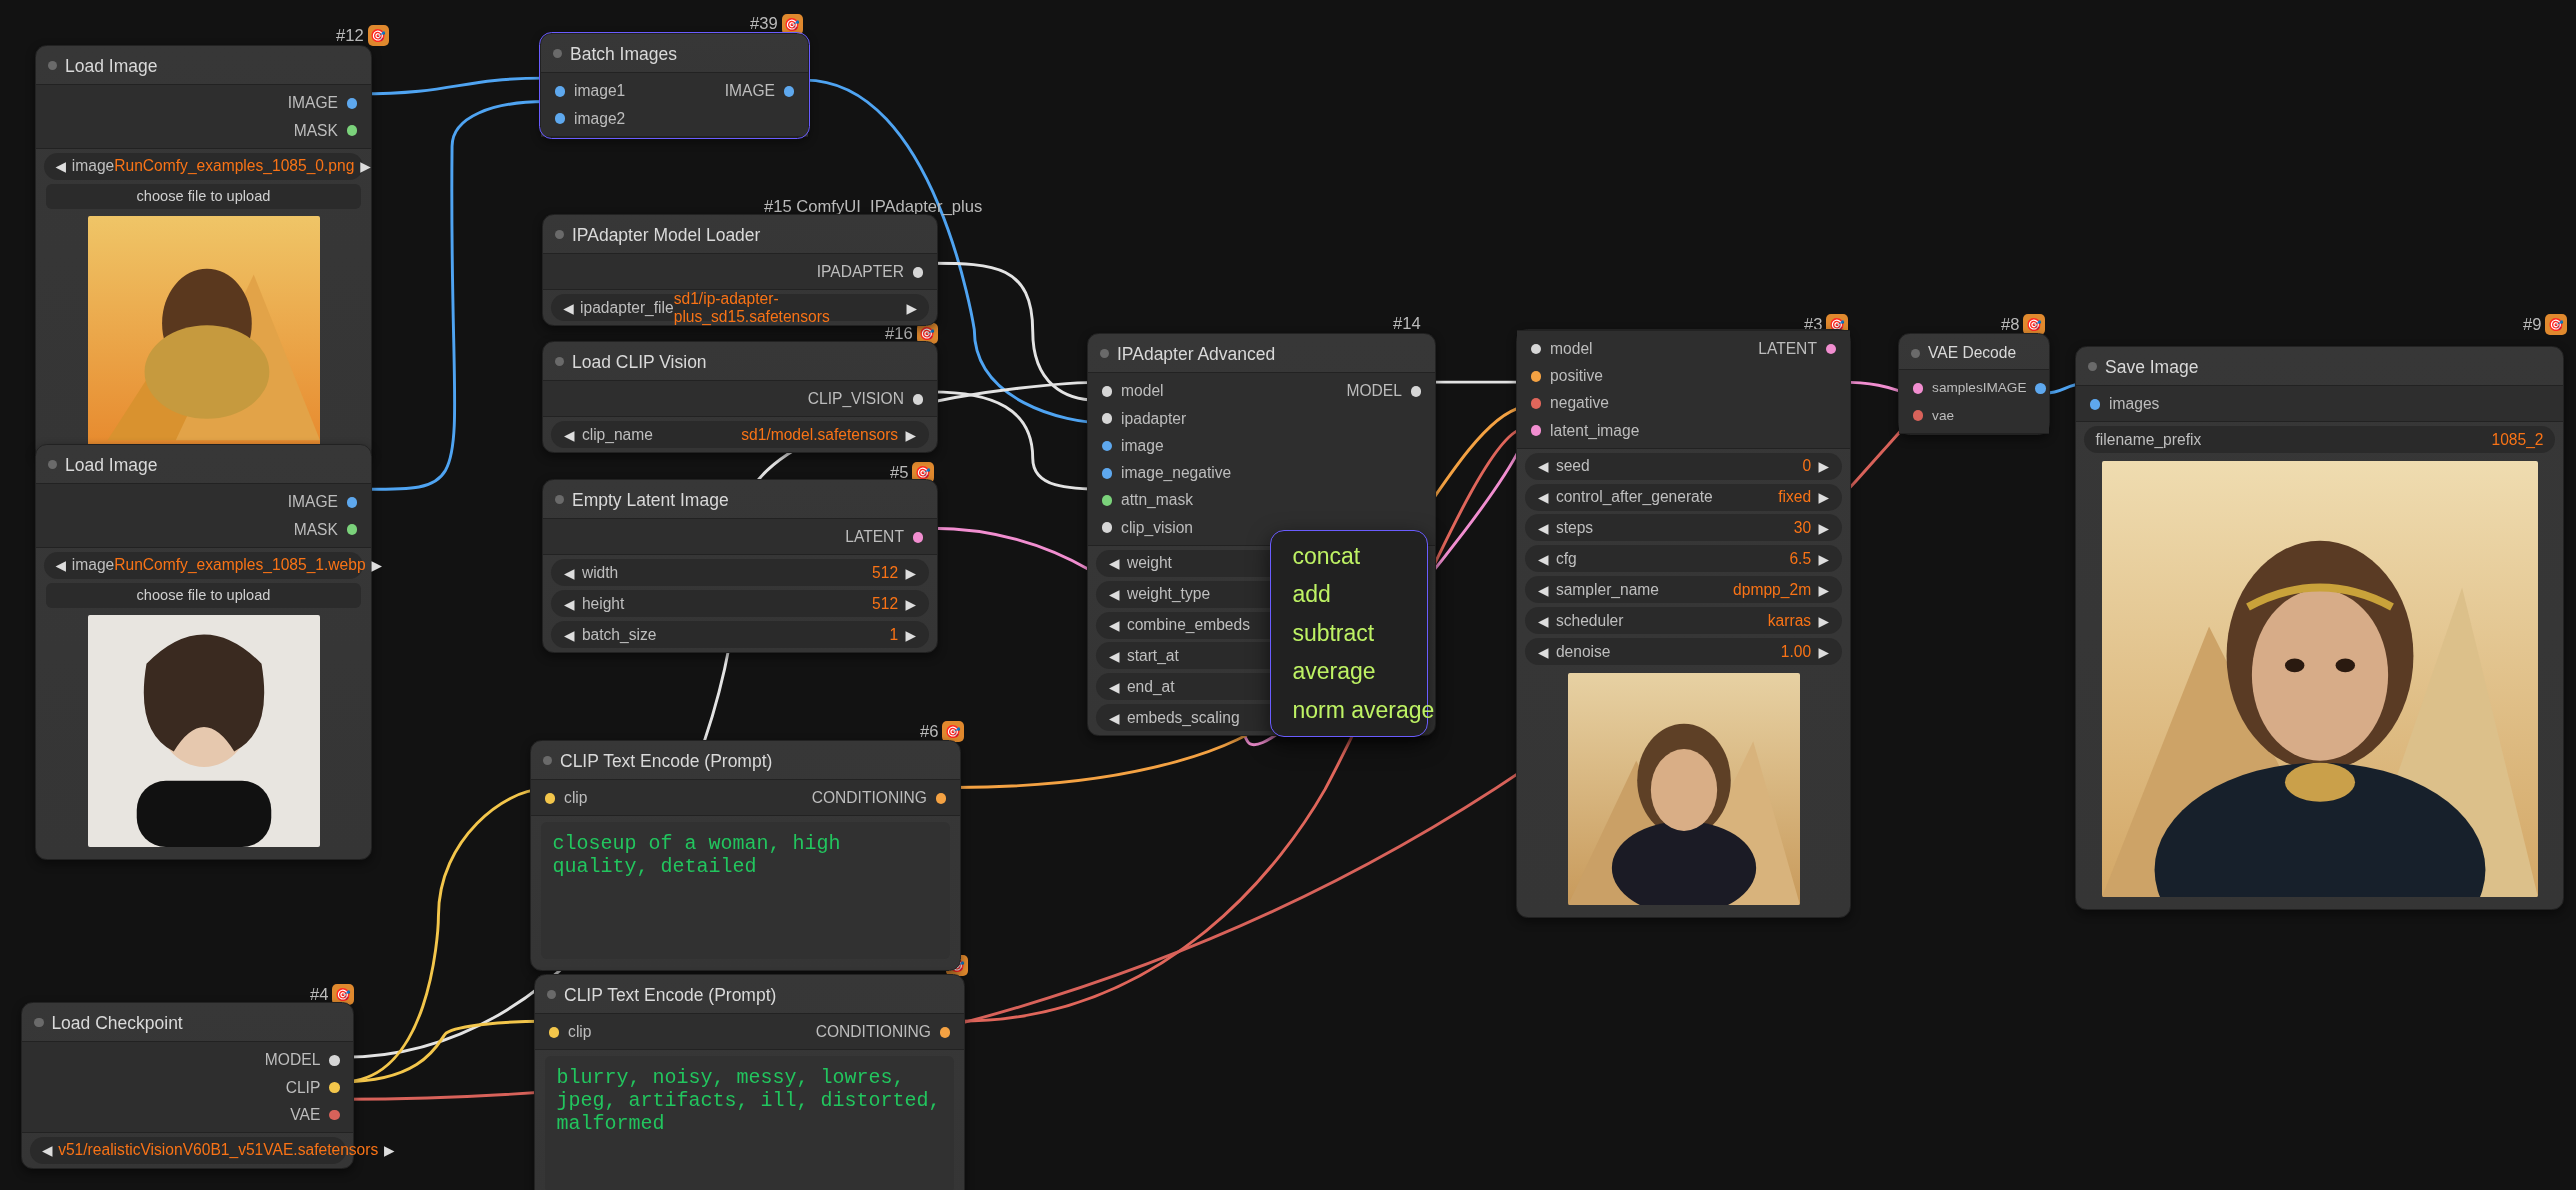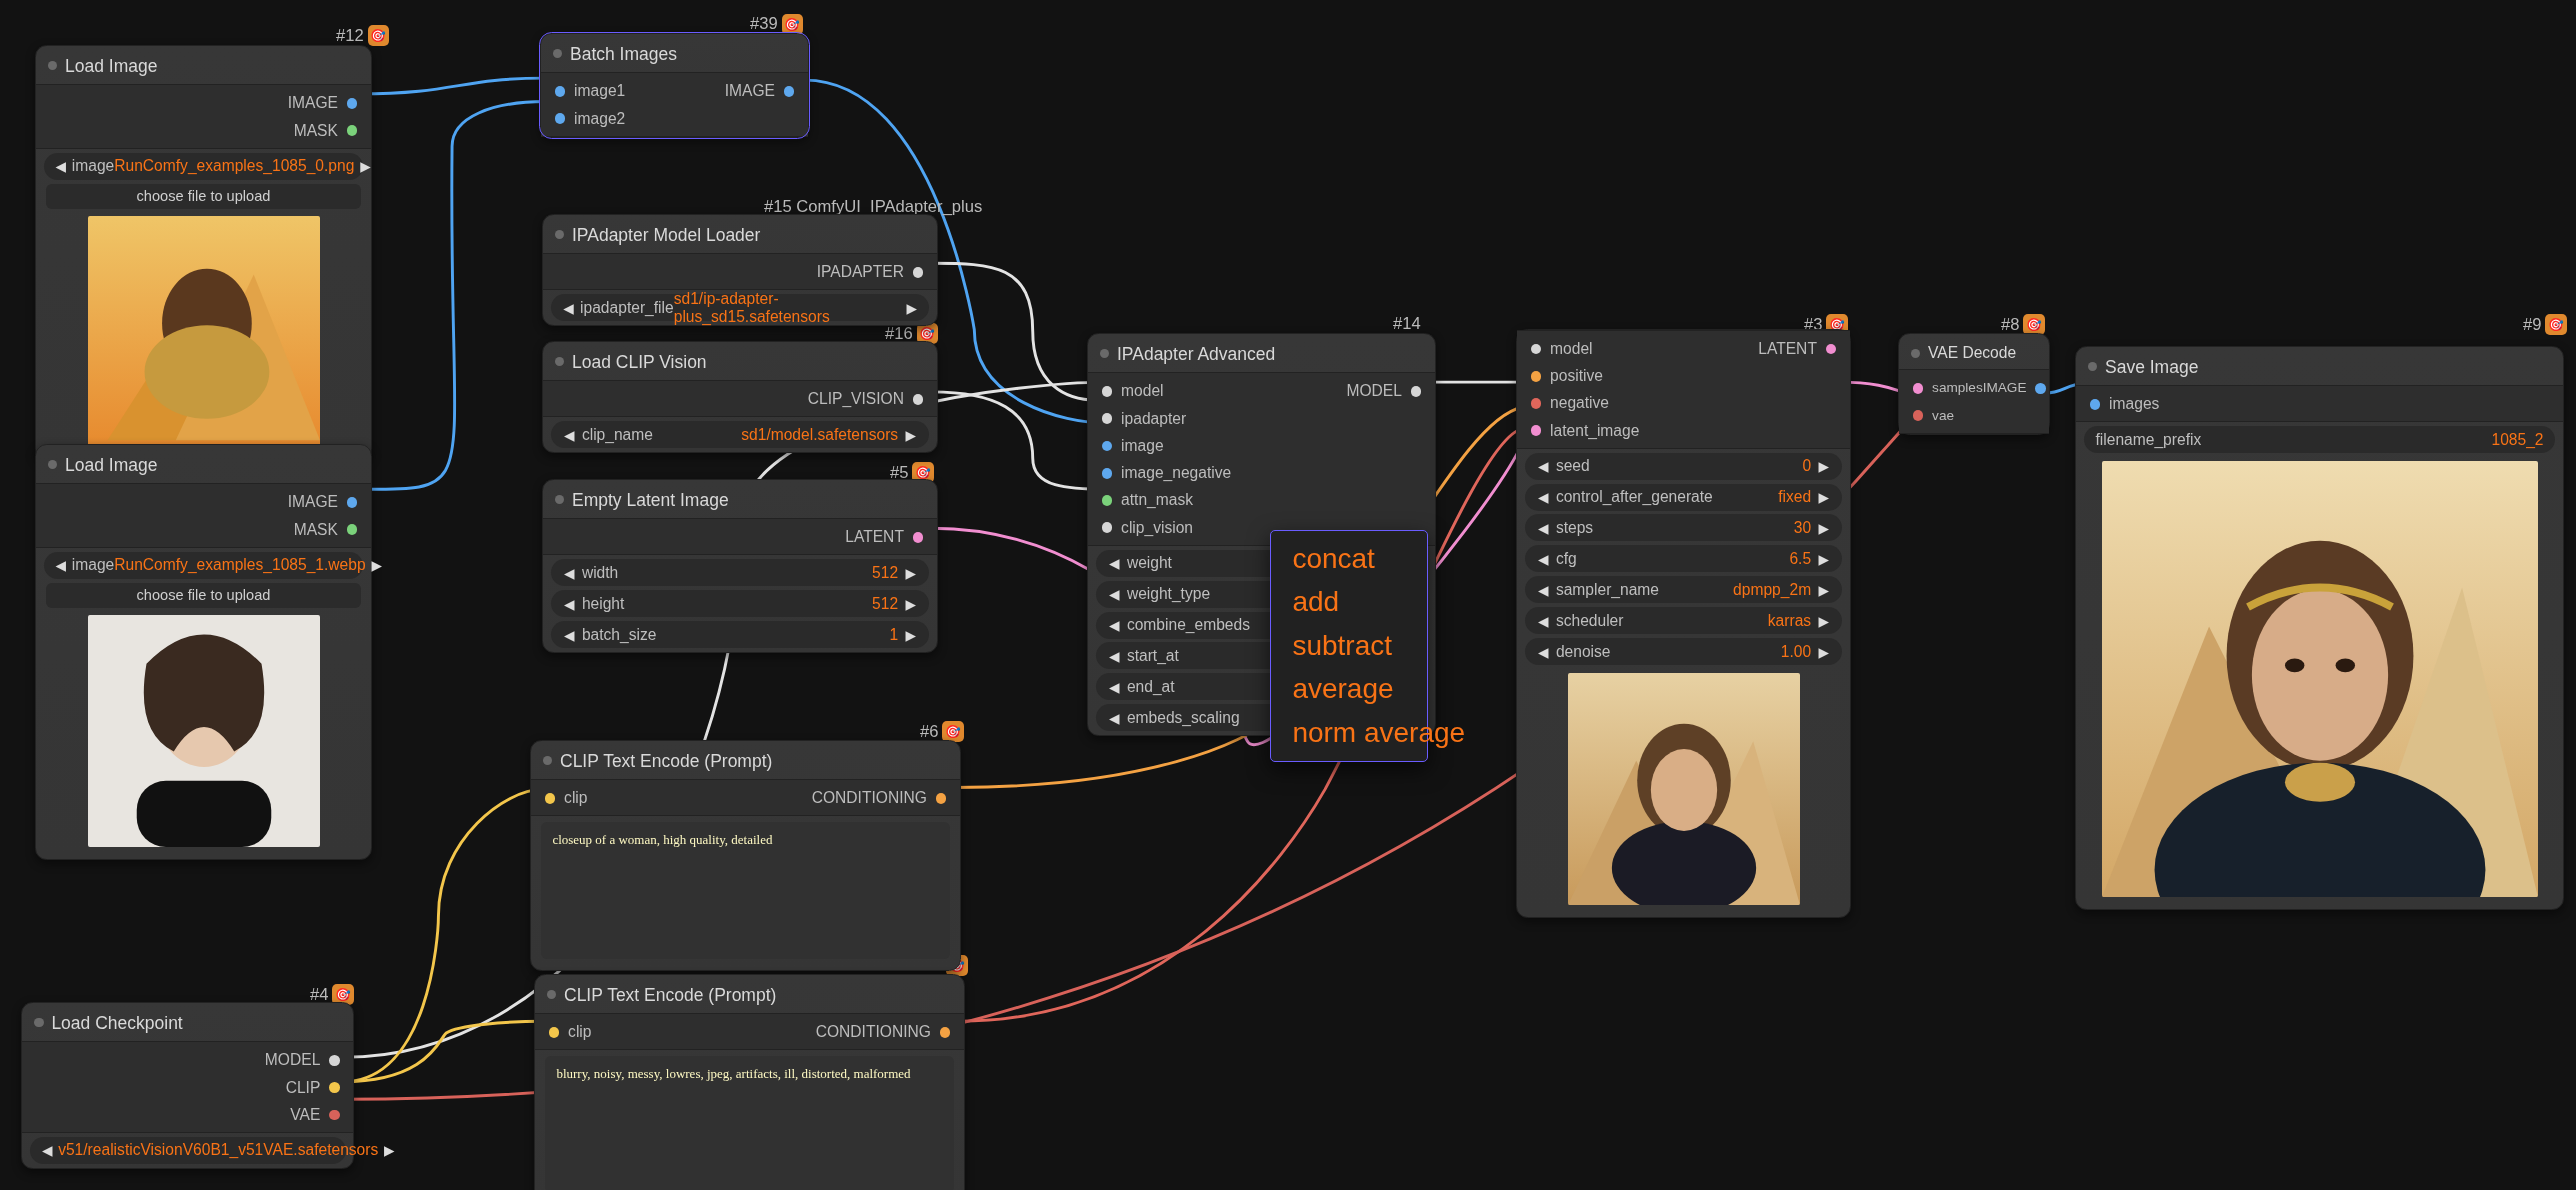--- a/index.html
+++ b/index.html
@@ -32,24 +32,24 @@
 .widget .lbl{color:#bfbfbf}
 .widget .val{margin-left:auto;color:#f97316}
 .widget .arr{width:13.6px;text-align:center;color:#ddd;font-size:13.6px}
 .widget .arr.l{margin-right:5.8px}
 .widget .arr.r{margin-left:5.8px}
 .uploadbtn{background:#2b2b2b;border-radius:5.8px;height:25px;display:flex;align-items:center;justify-content:center;margin:3.9px 9.7px;font-size:14.6px;color:#cfcfcf}
 
 .thumb{margin:7.8px auto 11.7px auto;border-radius:1.9px;display:block}
 
 
-.txtbox{margin:5.8px 9.7px 11.7px 9.7px;background:#313131;border-radius:5.8px;padding:9.7px 11.7px;min-height:117px;color:#fef9c3;font-family:Liberation Serif, serif;font-size:13px;white-space:pre-wrap}
-
-
-.popup{position:absolute;background:#212121;border:1.9px solid #6a5cff;border-radius:5px;padding:5.8px 0;font-size:28px;color:#f97316;box-shadow:0 7.8px 21.4px rgba(0,0,0,.6)}
+.txtbox{margin:5.8px 9.7px 11.7px 9.7px;background:#313131;border-radius:5.8px;padding:9.7px 11.7px;min-height:117px;color:#22c55e;font-family:Liberation Mono, monospace;font-size:20px;white-space:pre-wrap}
+
+
+.popup{position:absolute;background:#212121;border:1.9px solid #6a5cff;border-radius:14px;padding:5.8px 0;font-size:23px;color:#bef264;box-shadow:0 7.8px 21.4px rgba(0,0,0,.6)}
 .popup .opt{padding:5.8px 21.4px;white-space:nowrap}
 
 
 .selnode{outline:1.9px solid #6a5cff;border-radius:11.7px}
 
 </style>
 </head>
 <body>
 <div class="canvas">
 

